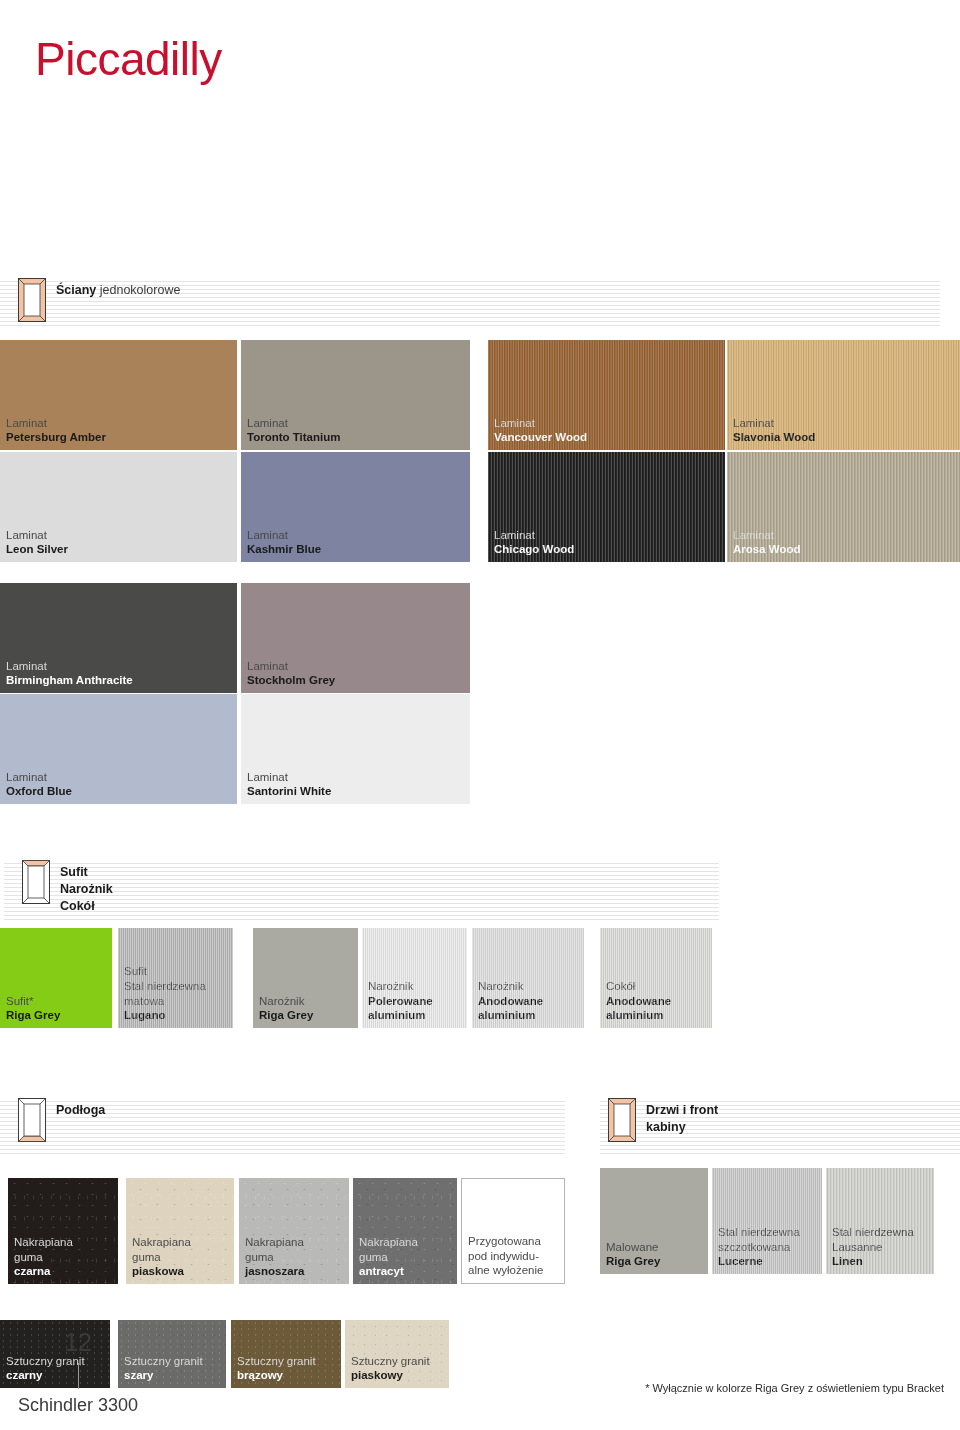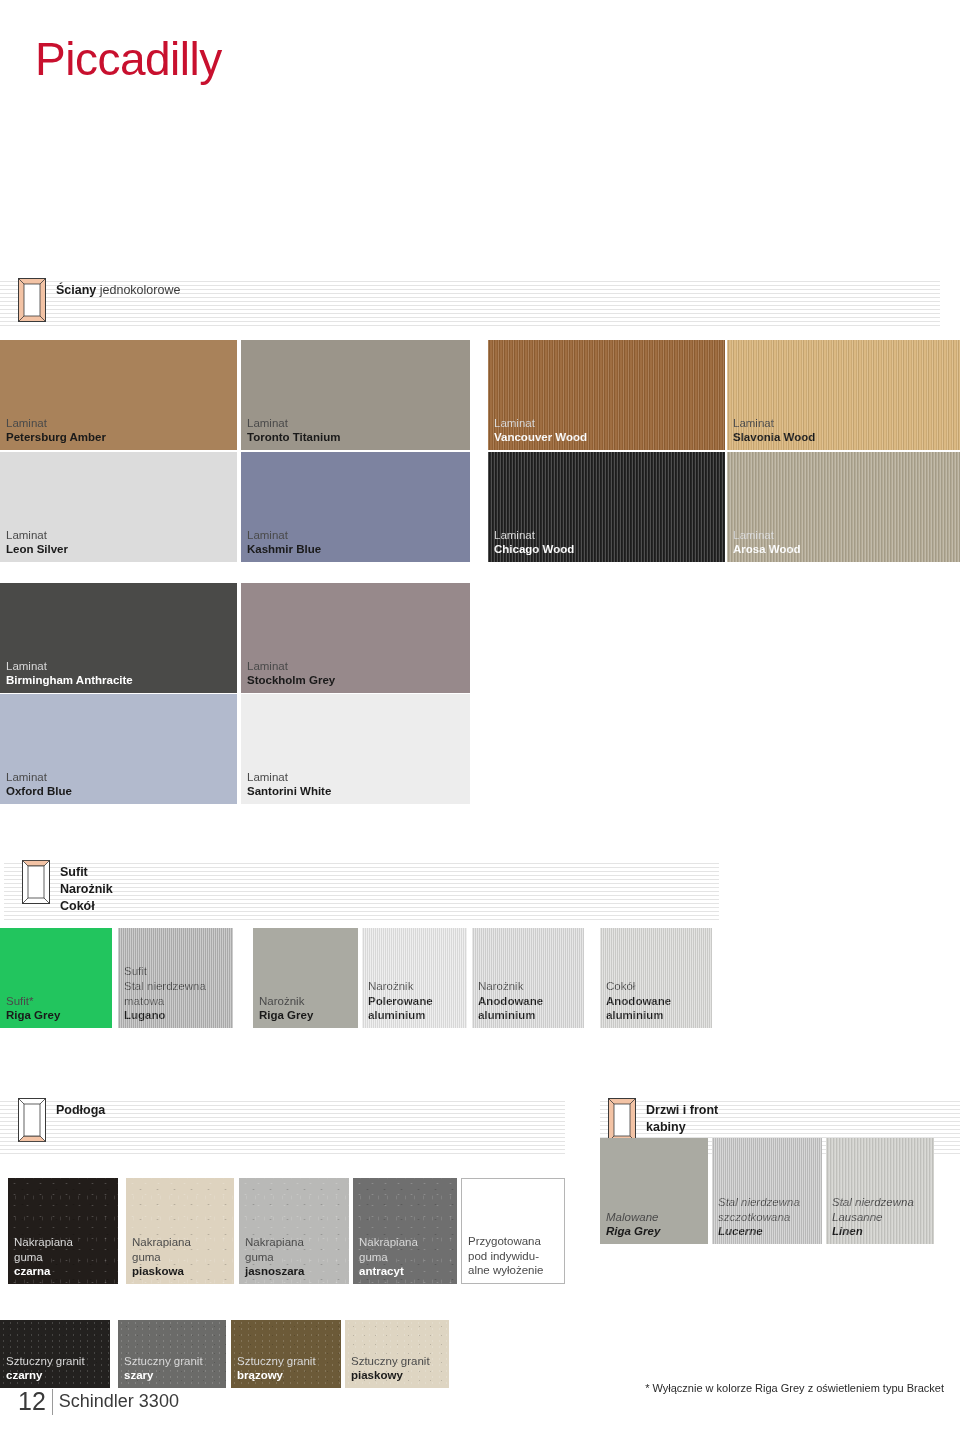--- a/index.html
+++ b/index.html
@@ -111,21 +111,21 @@
     pointer-events:none;
   }
 
   
   .footnote {
     position:absolute; right:16px;
     font-size:11px; color:#2a2a2a;
   }
   .footer-bar {
     position:absolute; left:18px; bottom:14px;
-    display:flex; align-items:center; gap:6px;
+    display:flex; align-items:center; gap:6px;flex-direction:column;
   }
   .pageno { font-size:25px; color:#3a3a3a; font-weight:400; }
   .vrule { width:1px; height:26px; background:#9a9a9a; }
   .brand { font-size:18px; color:#3a3a3a; }
 </style>
 </head>
 <body>
 
 <div class="page-head">
   <h1 class="title-main">Piccadilly</h1>
@@ -202,21 +202,21 @@
       <line x1="27.5" y1="43.5" x2="22" y2="38" stroke="#3a3a3a" stroke-width="0.8"></line>
     </svg>
   </div>
   <div class="sect-label">
     <b>Sufit</b><br>
     <b>Narożnik</b><br>
     <b>Cokół</b>
   </div>
 </div>
 <div class="swatch-row" style="position:absolute; left:0; top:928px; height:100px;">
-    <div class="sw" style="left: 0px; width: 112px; height: 100px; background: #22c55e;">
+    <div class="sw" style="left: 0px; width: 112px; height: 100px; background: #84cc16;">
       <div class="cap dark"><span class="k">Sufit*</span><span class="v">Riga Grey</span></div>
     </div>
     <div class="sw brush" style="left: 118px; width: 115px; height: 100px; background: rgb(182, 182, 182);">
       <div class="cap dark"><span class="k">Sufit
 Stal nierdzewna
 matowa</span><span class="v">Lugano</span></div>
     </div>
     <div class="sw" style="left: 253px; width: 105px; height: 100px; background: rgb(170, 170, 162);">
       <div class="cap dark"><span class="k">Narożnik</span><span class="v">Riga Grey</span></div>
     </div>
@@ -282,21 +282,21 @@
     <div class="sw speck" style="left: 345px; width: 104px; height: 106px; background: rgb(111, 111, 111);">
       <div class="cap light"><span class="k">Nakrapiana
 guma</span><span class="v">antracyt</span></div>
     </div>
     <div class="sw" style="left: 453px; width: 104px; height: 106px; background: rgb(255, 255, 255); border: 1px solid rgb(181, 181, 181);">
       <div class="cap dark"><span class="k">Przygotowana
 pod indywidu-
 alne wyłożenie</span></div>
     </div>
   </div>
-<div class="swatch-row" style="position:absolute; left:0; top:1138px; height:106px;font-style:italic;">
+<div class="swatch-row" style="position:absolute; left:0; top:1168px; height:106px;">
     <div class="sw" style="left: 600px; width: 108px; height: 106px; background: rgb(170, 170, 162);">
       <div class="cap dark"><span class="k">Malowane</span><span class="v">Riga Grey</span></div>
     </div>
     <div class="sw brush" style="left: 712px; width: 110px; height: 106px; background: rgb(198, 198, 198);">
       <div class="cap dark"><span class="k">Stal nierdzewna
 szczotkowana</span><span class="v">Lucerne</span></div>
     </div>
     <div class="sw grain-fine" style="left: 826px; width: 108px; height: 106px; background: rgb(207, 207, 203);">
       <div class="cap dark"><span class="k">Stal nierdzewna
 Lausanne</span><span class="v">Linen</span></div>

